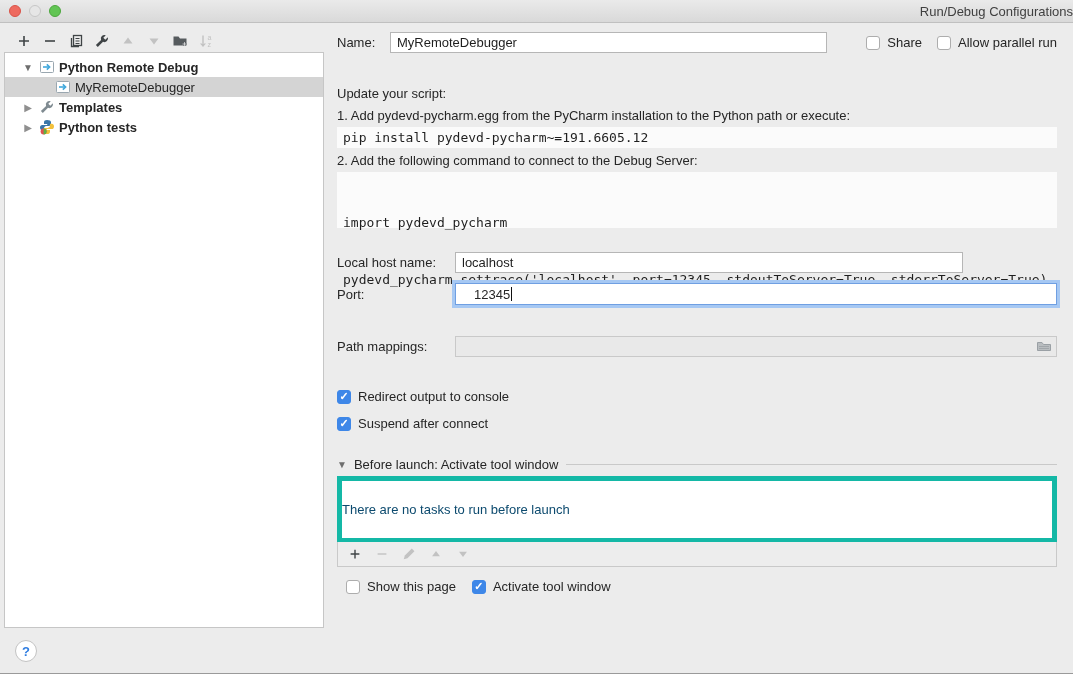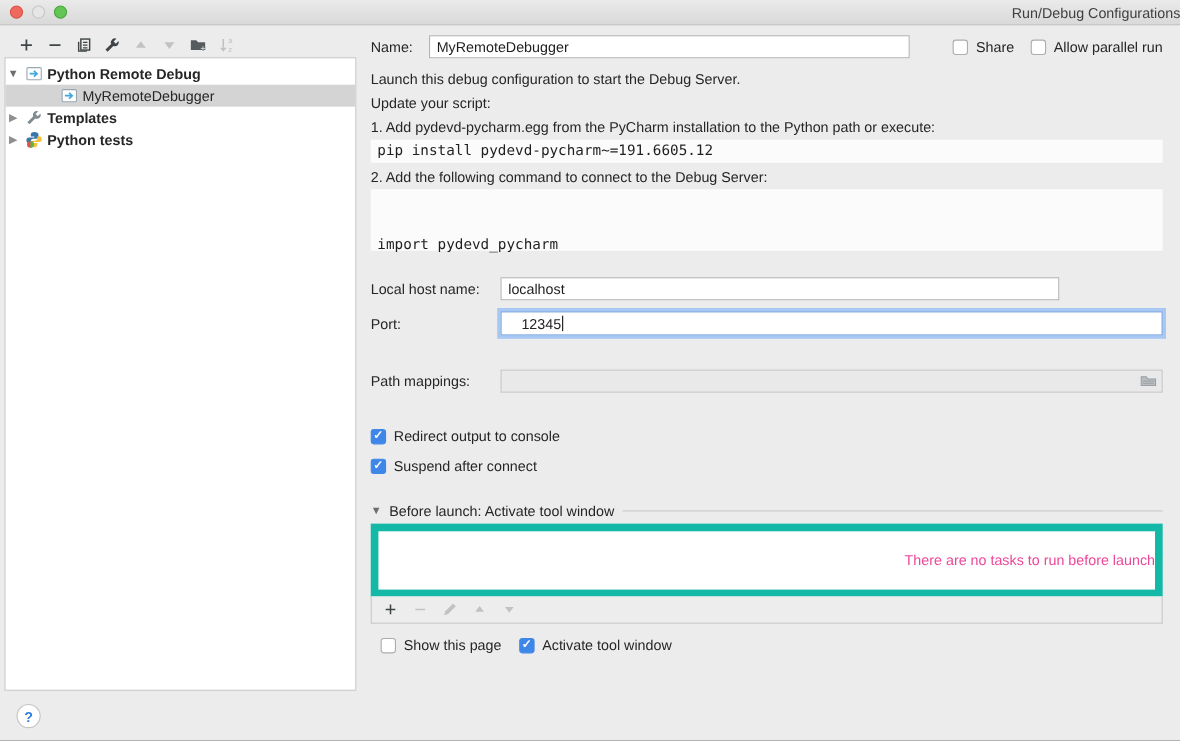--- a/index.html
+++ b/index.html
@@ -24,21 +24,21 @@
   
   .tree-panel{position:absolute;left:4px;top:52px;width:320px;height:576px;
     background:#fff;border:1px solid #c6c6c6;box-sizing:border-box;padding-top:4px}
   .tree-row{height:20px;display:flex;align-items:center;gap:4px;white-space:nowrap}
   .tree-row.selected{background:#d4d4d4}
   .tree-row .lbl{padding-top:1px}
   .tree-row.bold .lbl{font-weight:bold}
   .expander{width:14px;text-align:center;color:#6e6e6e;font-size:10px;flex:none}
   .expander.collapsed::before{content:"\25B6";color:#8f8f8f}
   .expander.expanded::before{content:"\25BC"}
-  .indent1{}
+  .indent1{padding-left:16px}
   .indent2{padding-left:50px}
   
   .content{position:absolute;left:337px;top:30px;width:720px;height:590px}
   .abs{position:absolute;left:0}
   .row{display:flex;align-items:center}
   .tline{white-space:nowrap}
   .input{height:21px;box-sizing:border-box;border:1px solid #b6b6b6;background:#fff;
     font-family:"Liberation Sans",sans-serif;font-size:13px;color:#1e1e1e;padding:0 6px;border-radius:0}
   input.input{outline:none}
   .codebg{background:#fbfbfb;font-family:"DejaVu Sans Mono","Liberation Mono",monospace;
@@ -51,22 +51,22 @@
   .cb.checked::after{content:"\2713";color:#fff;font-size:11px;font-weight:bold;line-height:1}
   .cblabel{margin-left:7px}
   
   .focusfield{border:1px solid #6f9fe2;box-shadow:0 0 0 3px #a6c8f3;background:#fff;
     display:flex;align-items:center;padding:0 18px;box-sizing:border-box;height:22px}
   .caret{display:inline-block;width:1px;height:14px;background:#111;margin-left:1px}
   
   .sect-head{display:flex;align-items:center;white-space:nowrap}
   .sect-head::before{content:"\25BC";font-size:10px;color:#6e6e6e;margin-right:7px}
   .sect-head .line{flex:1;border-top:1px solid #c9c9c9;margin-left:8px}
-  .tasks-panel{background:#fff;border:7px solid #14b8a6;box-sizing:border-box;
-    display:flex;align-items:center;justify-content:flex-end;color:#ec4899}
+  .tasks-panel{background:#fff;border:5px solid #14b8a6;box-sizing:border-box;
+    display:flex;align-items:center;justify-content:flex-start;color:#0c4a6e}
   .tasks-toolbar{background:#ededed;border:1px solid #c9c9c9;border-top:none;box-sizing:border-box;
     display:flex;align-items:center;gap:11px;padding-left:9px}
   
   .footer-btns{position:absolute;right:23px;top:675px;display:flex;gap:2px}
   .btn{height:21px;min-width:70px;padding:0 14px;border-radius:5px;border:1px solid #c3c3c3;
     background:linear-gradient(#ffffff,#f3f3f3);font-family:"Liberation Sans",sans-serif;
     font-size:13px;color:#262626;display:inline-flex;align-items:center;justify-content:center;box-sizing:border-box}
   .btn.primary{background:linear-gradient(#4b9ef9,#2d7ce9);border-color:#2d7ce9;color:#fff}
   .help{position:absolute;left:15px;top:640px;width:22px;height:22px;border-radius:50%;
     background:#fff;border:1px solid #c3c3c3;box-sizing:border-box;
@@ -185,30 +185,30 @@
     <span style="width:53px">Name:</span>
     <input class="input" style="width: 437px;" value="MyRemoteDebugger">
     <span style="flex:1"></span>
     <span class="cb"></span>
     <span class="cblabel">Share</span>
     <span style="width:15px"></span>
     <span class="cb"></span>
     <span class="cblabel">Allow parallel run</span>
   </div>
 
-  <div class="abs tline" style="top:34px">Launch this debug configuration to start the Debug Server.</div>
   <div class="abs tline" style="top:56px">Update your script:</div>
   <div class="abs tline" style="top:78px">1. Add pydevd-pycharm.egg from the PyCharm installation to the Python path or execute:</div>
 
   <div class="abs codebg" style="top:97px;width:720px;height:21px;line-height:21px;padding-left:6px;box-sizing:border-box">pip install pydevd-pycharm~=191.6605.12</div>
 
   <div class="abs tline" style="top:123px">2. Add the following command to connect to the Debug Server:</div>
 
   <div class="abs codebg" style="top:142px;width:720px;height:56px;padding:3px 6px;box-sizing:border-box;line-height:19px">
     <div>import pydevd_pycharm</div>
+    <div>pydevd_pycharm.settrace('localhost', port=12345, stdoutToServer=True, stderrToServer=True)</div>
   </div>
 
   <div class="abs row" style="top:222px;width:720px">
     <span class="fieldlbl">Local host name:</span>
     <input class="input" style="width: 508px;" value="localhost">
   </div>
 
   <div class="abs row" style="top:253px;width:720px">
     <span class="fieldlbl">Port:</span>
     <div class="focusfield" style="width:602px">

